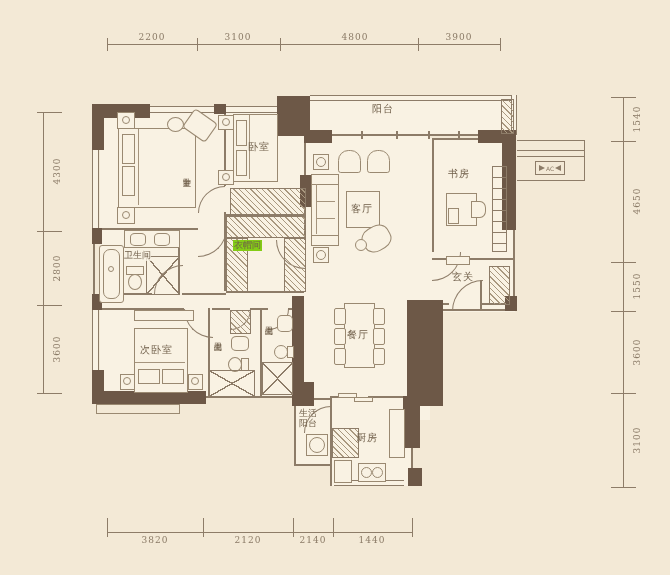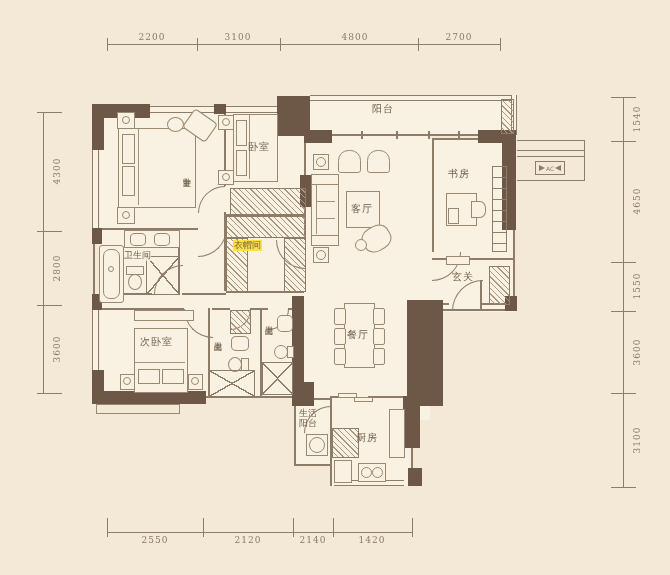--- a/index.html
+++ b/index.html
@@ -45,34 +45,34 @@
   <div>
     <div class="ln" style="left:107px;top:44px;width:394px;height:1px"></div>
     <div class="ln" style="left:107px;top:38px;width:1px;height:13px"></div>
     <div class="ln" style="left:197px;top:38px;width:1px;height:13px"></div>
     <div class="ln" style="left:280px;top:38px;width:1px;height:13px"></div>
     <div class="ln" style="left:418px;top:38px;width:1px;height:13px"></div>
     <div class="ln" style="left:500px;top:38px;width:1px;height:13px"></div>
     <div class="dim dim-h" style="left:152px;top:42px">2200</div>
     <div class="dim dim-h" style="left:238px;top:42px">3100</div>
     <div class="dim dim-h" style="left:355px;top:42px">4800</div>
-    <div class="dim dim-h" style="left:459px;top:42px">2700</div>
+    <div class="dim dim-h" style="left:459px;top:42px">3900</div>
   </div>
 
   <div>
     <div class="ln" style="left:107px;top:532px;width:306px;height:1px"></div>
     <div class="ln" style="left:107px;top:518px;width:1px;height:19px"></div>
     <div class="ln" style="left:203px;top:518px;width:1px;height:19px"></div>
     <div class="ln" style="left:293px;top:518px;width:1px;height:19px"></div>
     <div class="ln" style="left:333px;top:518px;width:1px;height:19px"></div>
     <div class="ln" style="left:412px;top:518px;width:1px;height:19px"></div>
-    <div class="dim dim-hb" style="left:155px;top:535px">2550</div>
+    <div class="dim dim-hb" style="left:155px;top:535px">3820</div>
     <div class="dim dim-hb" style="left:248px;top:535px">2120</div>
     <div class="dim dim-hb" style="left:313px;top:535px">2140</div>
-    <div class="dim dim-hb" style="left:372px;top:535px">1420</div>
+    <div class="dim dim-hb" style="left:372px;top:535px">1440</div>
   </div>
 
   <div>
     <div class="ln" style="left:43px;top:112px;width:1px;height:281px"></div>
     <div class="ln" style="left:37px;top:112px;width:25px;height:1px"></div>
     <div class="ln" style="left:37px;top:231px;width:25px;height:1px"></div>
     <div class="ln" style="left:37px;top:305px;width:25px;height:1px"></div>
     <div class="ln" style="left:37px;top:393px;width:25px;height:1px"></div>
     <div class="dim dim-v" style="left:57px;top:171px">4300</div>
     <div class="dim dim-v" style="left:57px;top:268px">2800</div>
@@ -199,21 +199,21 @@
   <div class="furt" style="left:233px;top:114px;width:43px;height:66px"></div>
   <div class="furt" style="left:236px;top:120px;width:9px;height:24px"></div>
   <div class="furt" style="left:236px;top:150px;width:9px;height:24px"></div>
   <div class="lnf" style="left:249px;top:115px;width:1px;height:64px"></div>
   <div class="lab" style="left:248px;top:141px">卧室</div>
   <div class="hat" style="left:230px;top:188px;width:74px;height:25px"></div>
 
   <div class="hat" style="left:226px;top:216px;width:78px;height:20px"></div>
   <div class="hat" style="left:226px;top:238px;width:20px;height:52px"></div>
   <div class="hat" style="left:284px;top:238px;width:20px;height:52px"></div>
-  <div class="lab lab-s" style="left:233px;top:240px;background:#fde047;padding:0 1px">衣帽间</div>
+  <div class="lab lab-s" style="left:233px;top:240px;background:#84cc16;padding:0 1px">衣帽间</div>
 
   <div class="furt" style="left:99px;top:245px;width:23px;height:56px;border-radius:3px"></div>
   <div class="furt" style="left:103px;top:249px;width:15px;height:48px;border-radius:7px"></div>
   <div class="crc" style="left:108px;top:266px;width:4px;height:4px"></div>
   <div class="furt" style="left:124px;top:230px;width:54px;height:16px"></div>
   <div class="furt" style="left:130px;top:233px;width:14px;height:11px;border-radius:30%"></div>
   <div class="furt" style="left:154px;top:233px;width:14px;height:11px;border-radius:30%"></div>
   <div class="furt" style="left:126px;top:266px;width:16px;height:7px"></div>
   <div class="crc" style="left:128px;top:274px;width:12px;height:14px"></div>
   <div class="xbox" style="left:146px;top:256px;width:32px;height:37px"></div>
@@ -221,21 +221,21 @@
 
   <div class="furt" style="left:134px;top:310px;width:58px;height:9px"></div>
   <div class="furt" style="left:134px;top:328px;width:52px;height:63px"></div>
   <div class="furt" style="left:138px;top:369px;width:20px;height:13px"></div>
   <div class="furt" style="left:162px;top:369px;width:20px;height:13px"></div>
   <div class="lnf" style="left:135px;top:362px;width:50px;height:1px"></div>
   <div class="furt" style="left:120px;top:374px;width:13px;height:14px"></div>
   <div class="crc" style="left:123px;top:377px;width:6px;height:6px"></div>
   <div class="furt" style="left:188px;top:374px;width:13px;height:14px"></div>
   <div class="crc" style="left:191px;top:377px;width:6px;height:6px"></div>
-  <div class="lab" style="left:140px;top:336px">次卧室</div>
+  <div class="lab" style="left:140px;top:344px">次卧室</div>
 
   <div class="hat" style="left:230px;top:310px;width:19px;height:22px"></div>
   <div class="furt" style="left:231px;top:336px;width:16px;height:13px;border-radius:30%"></div>
   <div class="crc" style="left:228px;top:357px;width:12px;height:13px"></div>
   <div class="furt" style="left:241px;top:358px;width:6px;height:11px"></div>
   <div class="xbox" style="left:209px;top:370px;width:44px;height:25px"></div>
   <div class="lab lab-v" style="left:212px;top:336px;width:11px;height:40px">卫生间</div>
 
   <div class="furt" style="left:277px;top:315px;width:14px;height:15px;border-radius:30%"></div>
   <div class="crc" style="left:274px;top:345px;width:12px;height:12px"></div>

